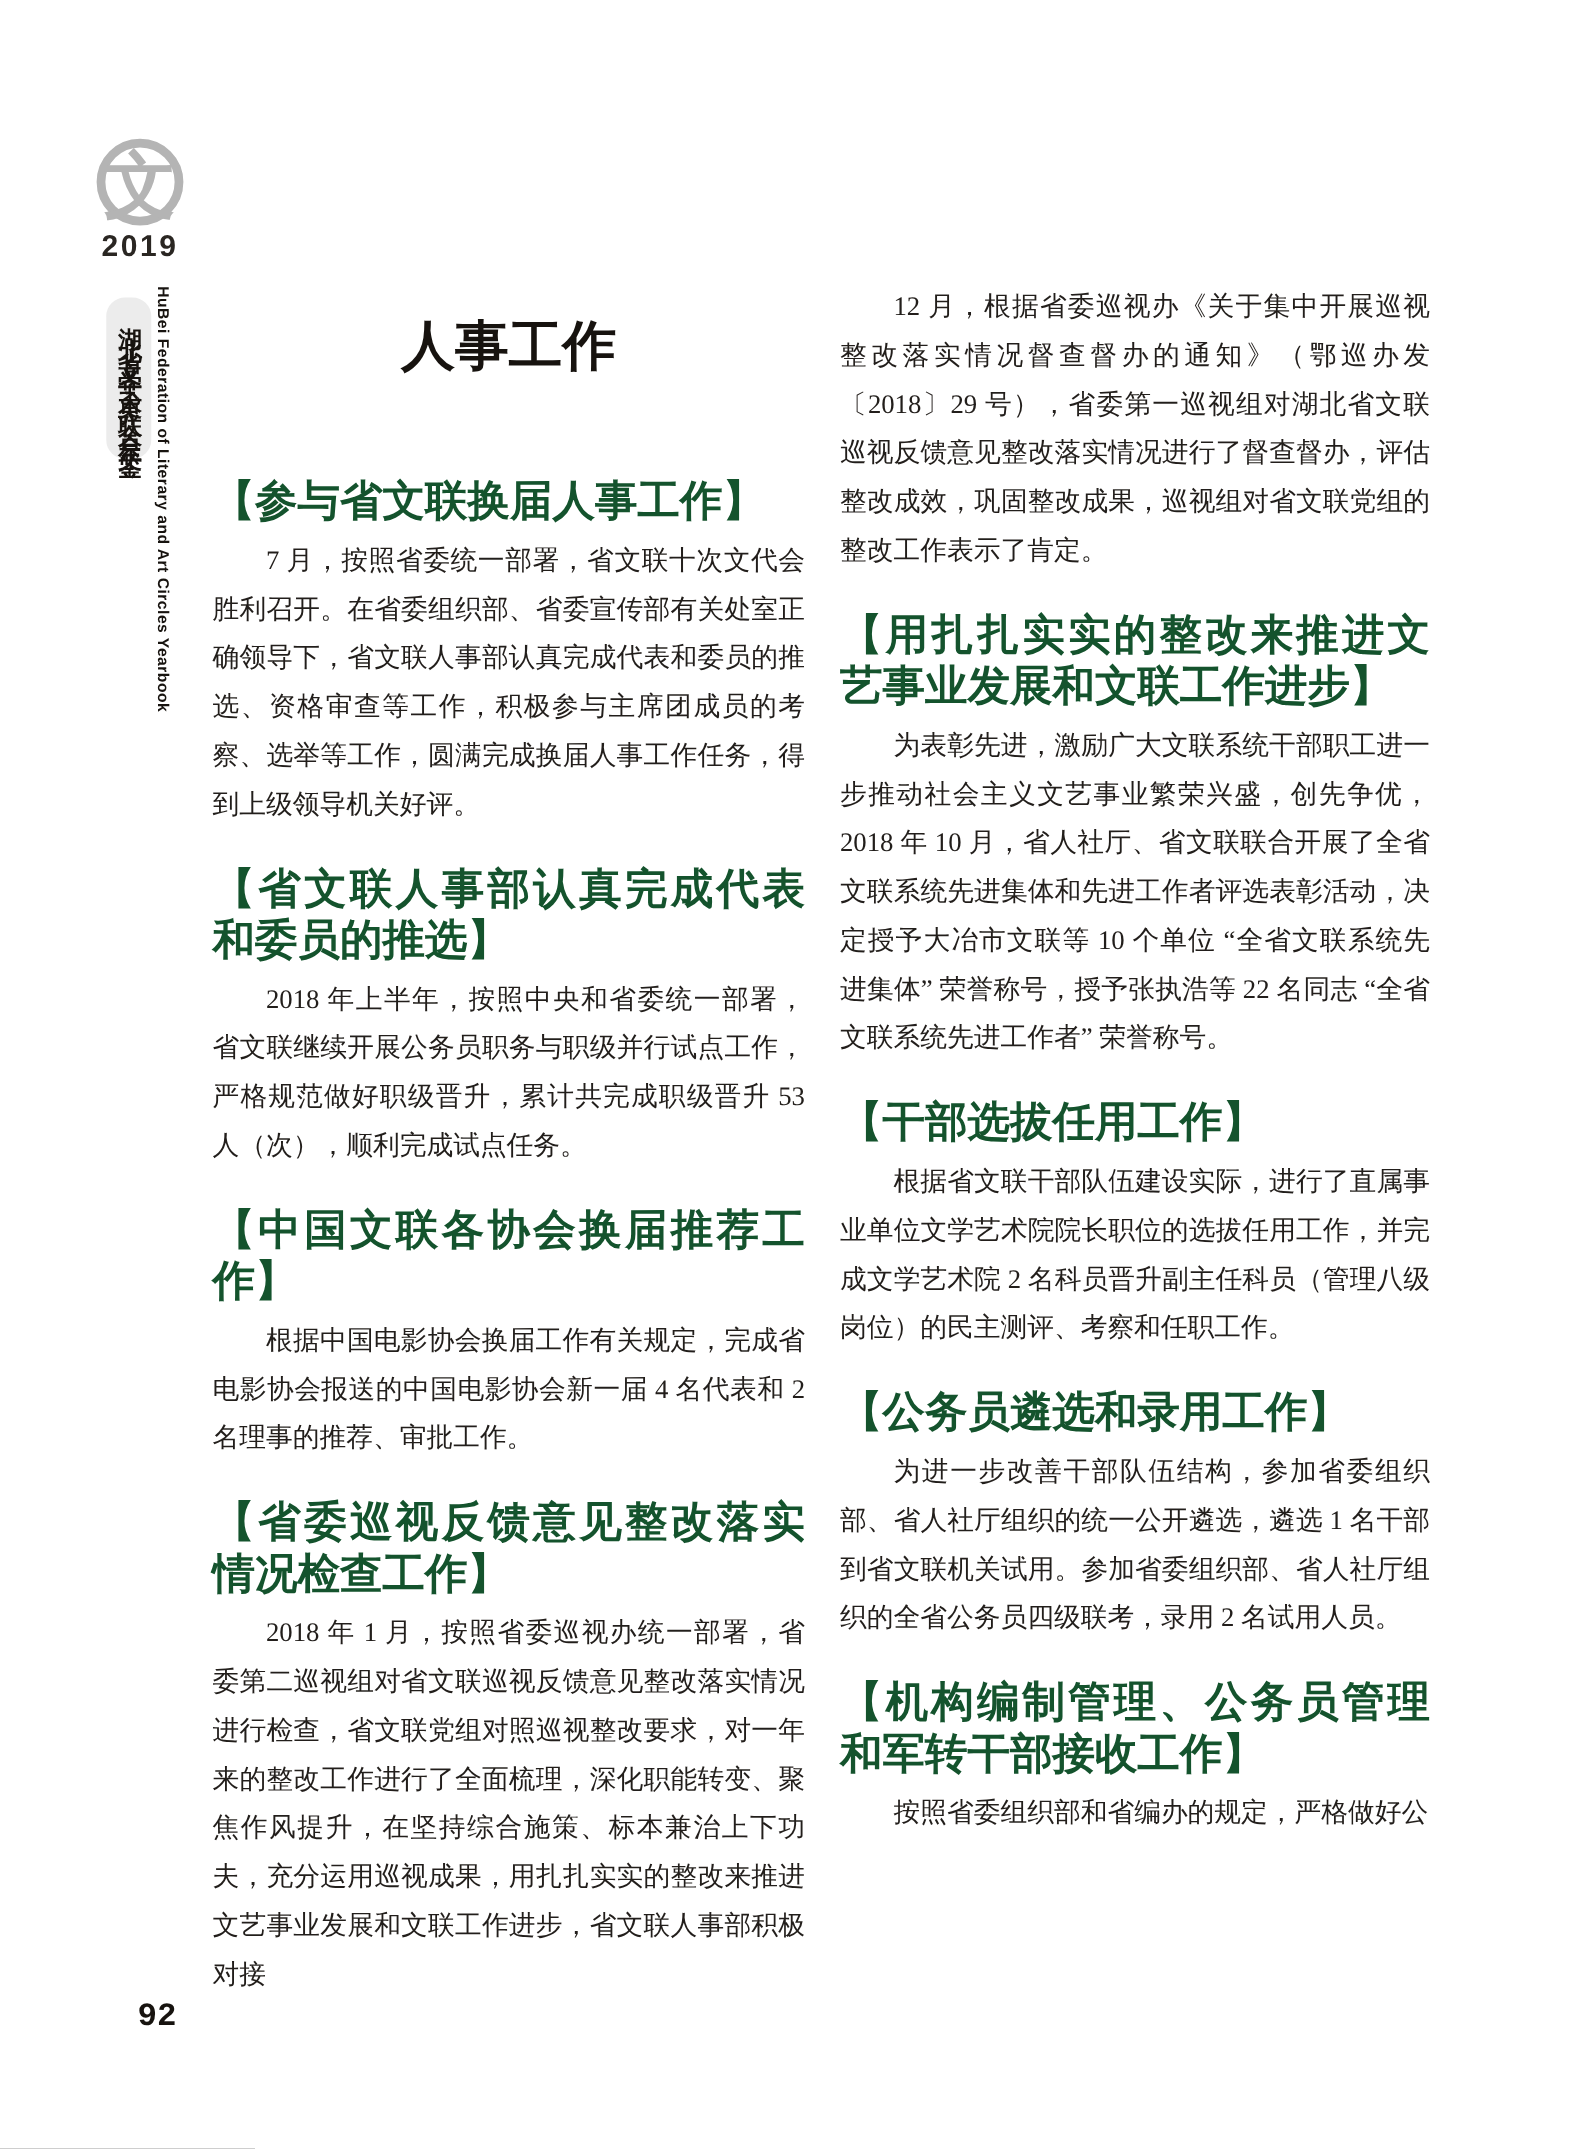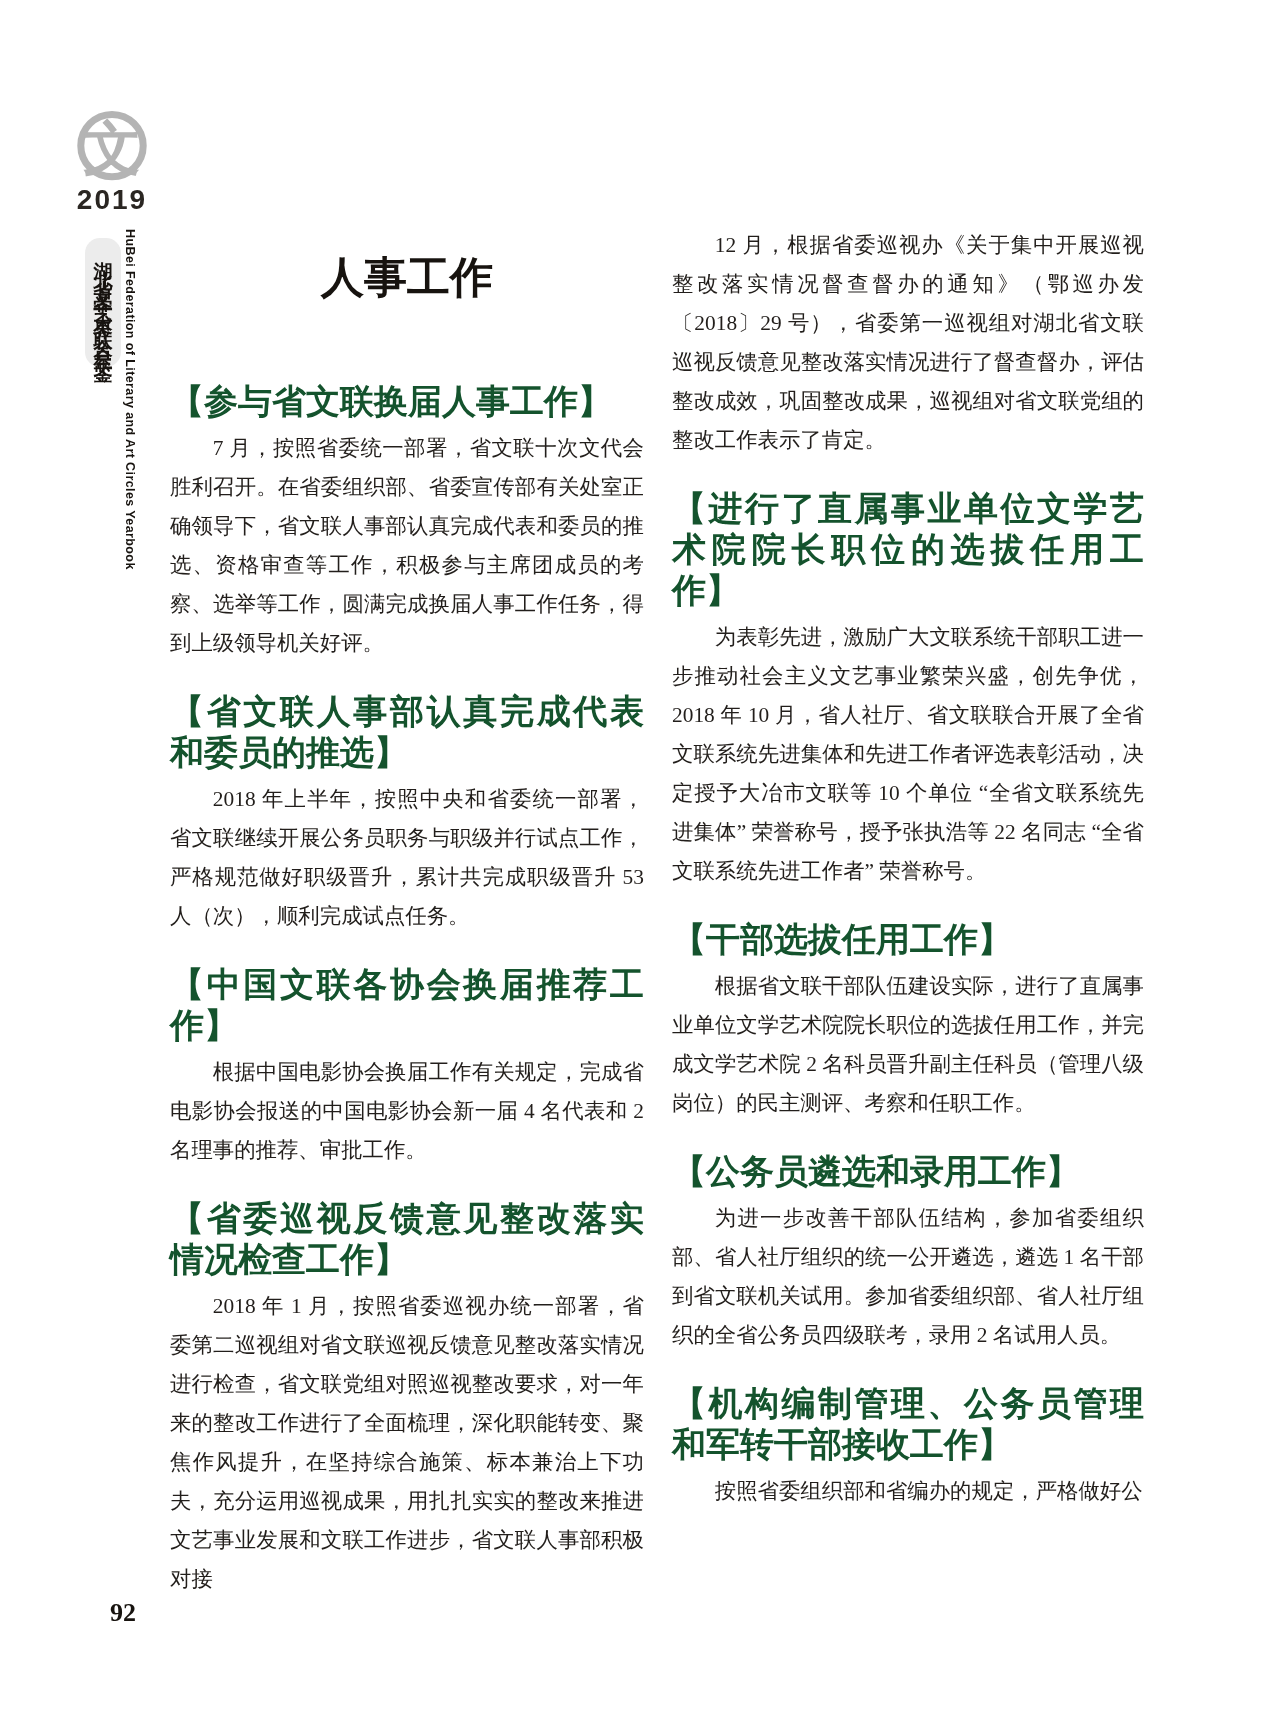--- a/index.html
+++ b/index.html
@@ -6,21 +6,21 @@
   #page {
     position:relative; width:1276px; height:1719px; background:#ffffff;
     font-family:"Liberation Serif","DejaVu Serif",serif;
     color:#221e1b; overflow:hidden; margin:0 auto;
   }
   
   .logo { position:absolute; left:73px; top:108px; width:78px; height:80px; }
   .year-label {
     position:absolute; left:68px; top:184px; width:88px; text-align:center;
     font-family:"Liberation Sans","DejaVu Sans",sans-serif;
-    font-weight:bold; font-size:28px; letter-spacing:2px; color:#2a2622;
+    font-weight:bold; font-size:24px; letter-spacing:2px; color:#2a2622;
   }
   
   .sidebar-cn {
     position:absolute; left:85px; top:238px;
     writing-mode:vertical-rl; text-orientation:upright;
     font-family:"Liberation Sans","DejaVu Sans",sans-serif;
     font-weight:bold; font-size:19px; letter-spacing:8.5px; color:#17130f;
     background:#ececec; border-radius:15px; padding:9px 5px;
   }
   .sidebar-en {
@@ -41,21 +41,21 @@
   .section-heading {
     font-family:"Liberation Sans","DejaVu Sans",sans-serif;
     font-weight:bold; font-size:34px; line-height:41px;
     margin:28px 0 7px 0; color:#14532d; text-align:justify;
   }
   .para { font-size:21.4px; line-height:39px; margin:0; text-indent:2em; }
   .para.continuation { text-indent:0; }
   
   .page-number {
     position:absolute; left:110px; top:1598px;
-    font-family:Liberation Serif, serif;
+    font-family:Liberation Mono, monospace;
     font-weight:bold; font-size:26px; color:#17130f;
   }
 </style>
 </head>
 <body>
 
 <div id="page">
 
   <svg class="logo" viewBox="0 0 100 100" aria-hidden="true">
     <circle cx="50" cy="47" r="40" fill="none" stroke="#b4b4b4" stroke-width="9"></circle>
@@ -78,21 +78,21 @@
     <div class="section-heading">【中国文联各协会换届推荐工作】</div>
     <p class="para">根据中国电影协会换届工作有关规定，完成省电影协会报送的中国电影协会新一届 4 名代表和 2 名理事的推荐、审批工作。</p>
 
     <div class="section-heading">【省委巡视反馈意见整改落实情况检查工作】</div>
     <p class="para">2018 年 1 月，按照省委巡视办统一部署，省委第二巡视组对省文联巡视反馈意见整改落实情况进行检查，省文联党组对照巡视整改要求，对一年来的整改工作进行了全面梳理，深化职能转变、聚焦作风提升，在坚持综合施策、标本兼治上下功夫，充分运用巡视成果，用扎扎实实的整改来推进文艺事业发展和文联工作进步，省文联人事部积极对接</p>
   </div>
 
   <div class="col col-right">
     <p class="para">12 月，根据省委巡视办《关于集中开展巡视整改落实情况督查督办的通知》（鄂巡办发〔2018〕29 号），省委第一巡视组对湖北省文联巡视反馈意见整改落实情况进行了督查督办，评估整改成效，巩固整改成果，巡视组对省文联党组的整改工作表示了肯定。</p>
 
-    <div class="section-heading">【进行了直属事业单位文学艺术院院长职位的选拔任用工作】</div>
+    <div class="section-heading">【用扎扎实实的整改来推进文艺事业发展和文联工作进步】</div>
     <p class="para">为表彰先进，激励广大文联系统干部职工进一步推动社会主义文艺事业繁荣兴盛，创先争优，2018 年 10 月，省人社厅、省文联联合开展了全省文联系统先进集体和先进工作者评选表彰活动，决定授予大冶市文联等 10 个单位 “全省文联系统先进集体” 荣誉称号，授予张执浩等 22 名同志 “全省文联系统先进工作者” 荣誉称号。</p>
 
     <div class="section-heading">【干部选拔任用工作】</div>
     <p class="para">根据省文联干部队伍建设实际，进行了直属事业单位文学艺术院院长职位的选拔任用工作，并完成文学艺术院 2 名科员晋升副主任科员（管理八级岗位）的民主测评、考察和任职工作。</p>
 
     <div class="section-heading">【公务员遴选和录用工作】</div>
     <p class="para">为进一步改善干部队伍结构，参加省委组织部、省人社厅组织的统一公开遴选，遴选 1 名干部到省文联机关试用。参加省委组织部、省人社厅组织的全省公务员四级联考，录用 2 名试用人员。</p>
 
     <div class="section-heading">【机构编制管理、公务员管理和军转干部接收工作】</div>
     <p class="para">按照省委组织部和省编办的规定，严格做好公</p>

